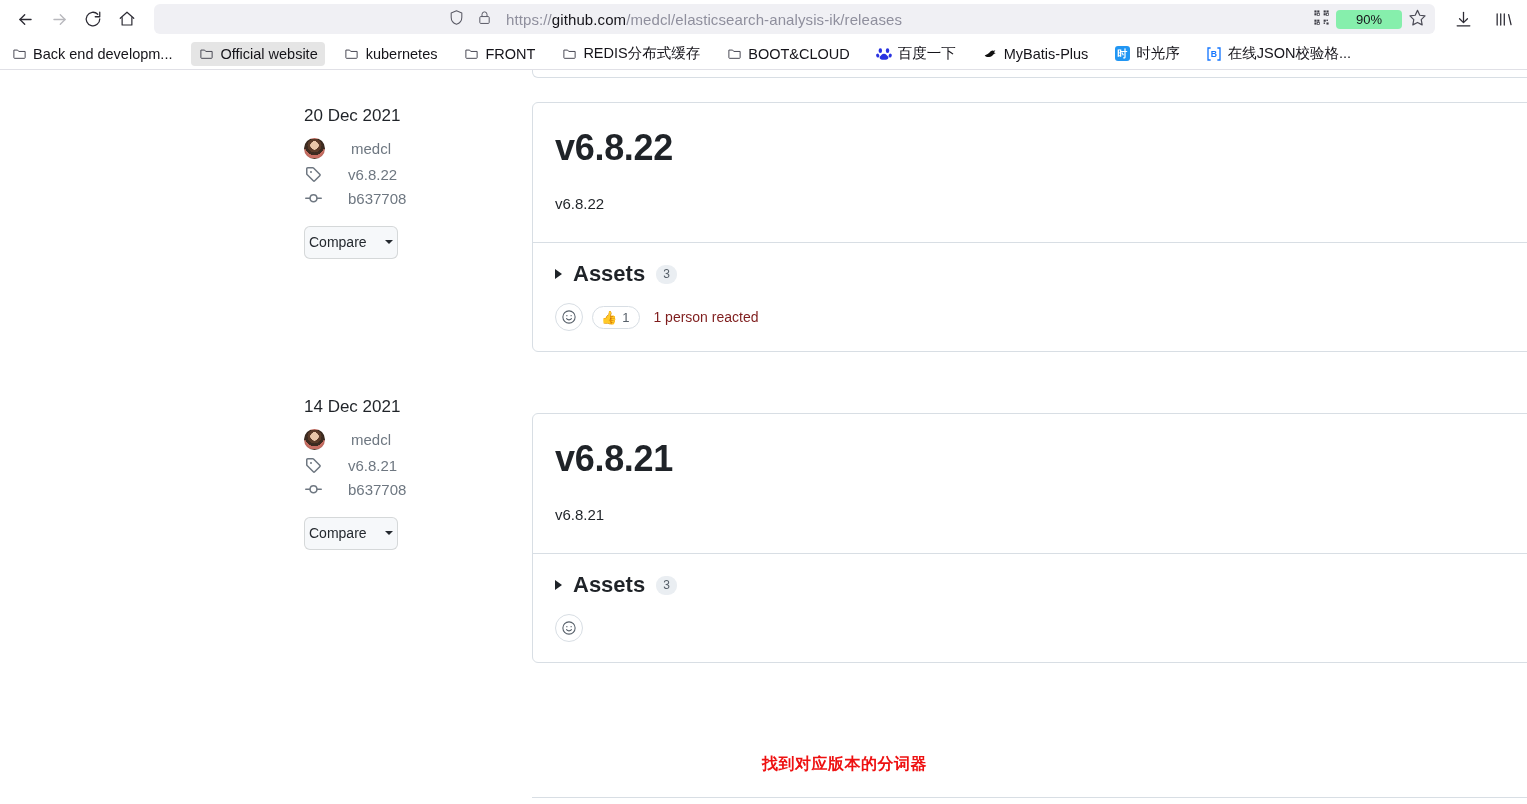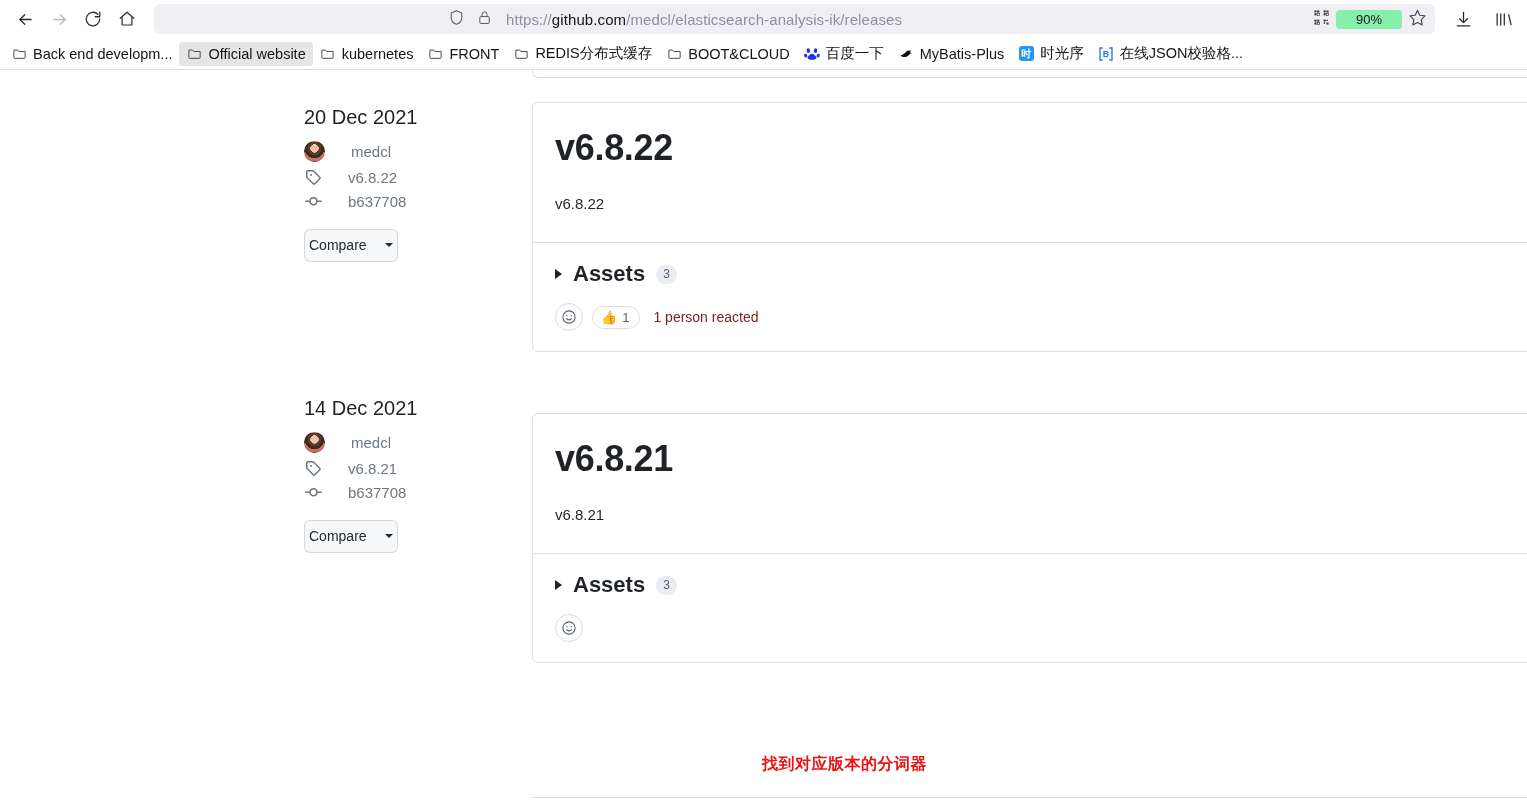--- a/index.html
+++ b/index.html
@@ -77,21 +77,21 @@
     display: flex; align-items: center; justify-content: center;
     color: #2b2a33;
   }
 
   
   .bookmarks-bar {
     height: 32px;
     display: flex;
     align-items: center;
     padding: 0 4px;
-    gap: 0px;
+    gap: 12px;
     border-bottom: 1px solid #e0e0e6;
     overflow: hidden;
     white-space: nowrap;
   }
   .bm {
     display: flex; align-items: center; gap: 6px;
     padding: 4px 7px;
     border-radius: 4px;
     font-size: 14.5px;
     color: #15141a;
@@ -119,21 +119,21 @@
   .release-row {
     position: absolute;
     display: flex;
   }
   .meta-col {
     width: 232px;
     padding-left: 304px;
     box-sizing: content-box;
   }
   .meta-date {
-    font-size: 20px;
+    font-size: 17px;
     color: #1F2328;
     margin-bottom: 12px;
     white-space: nowrap;
   }
   .meta-line {
     display: flex;
     align-items: center;
     gap: 26px;
     margin-bottom: 6px;
     font-size: 15px;

